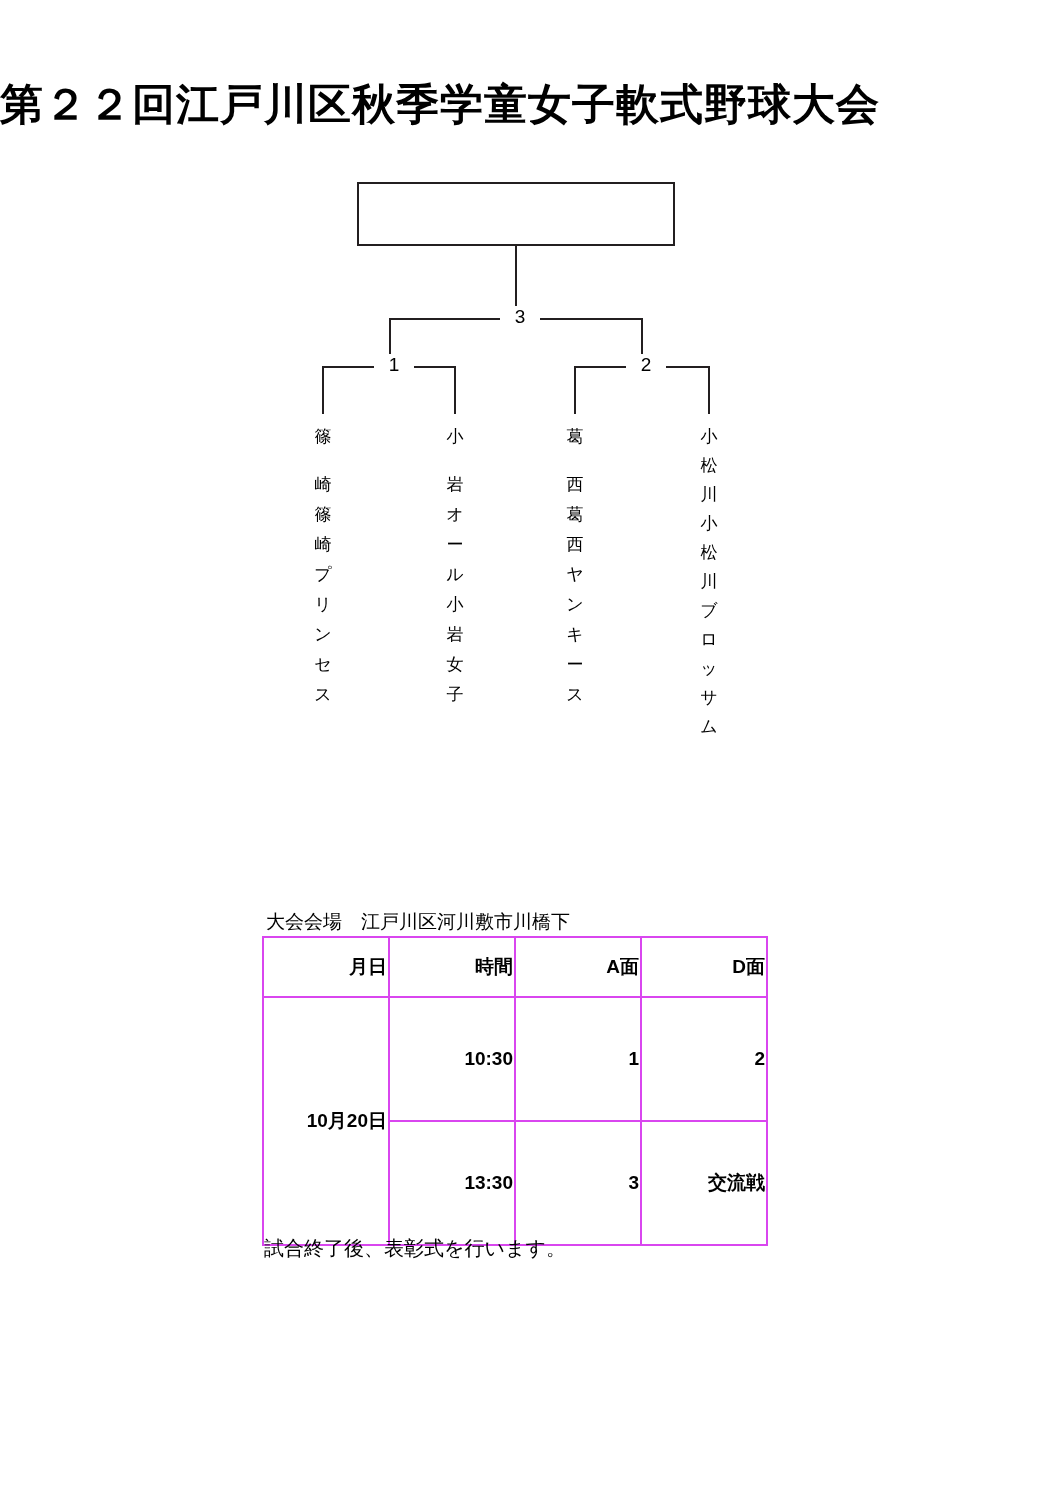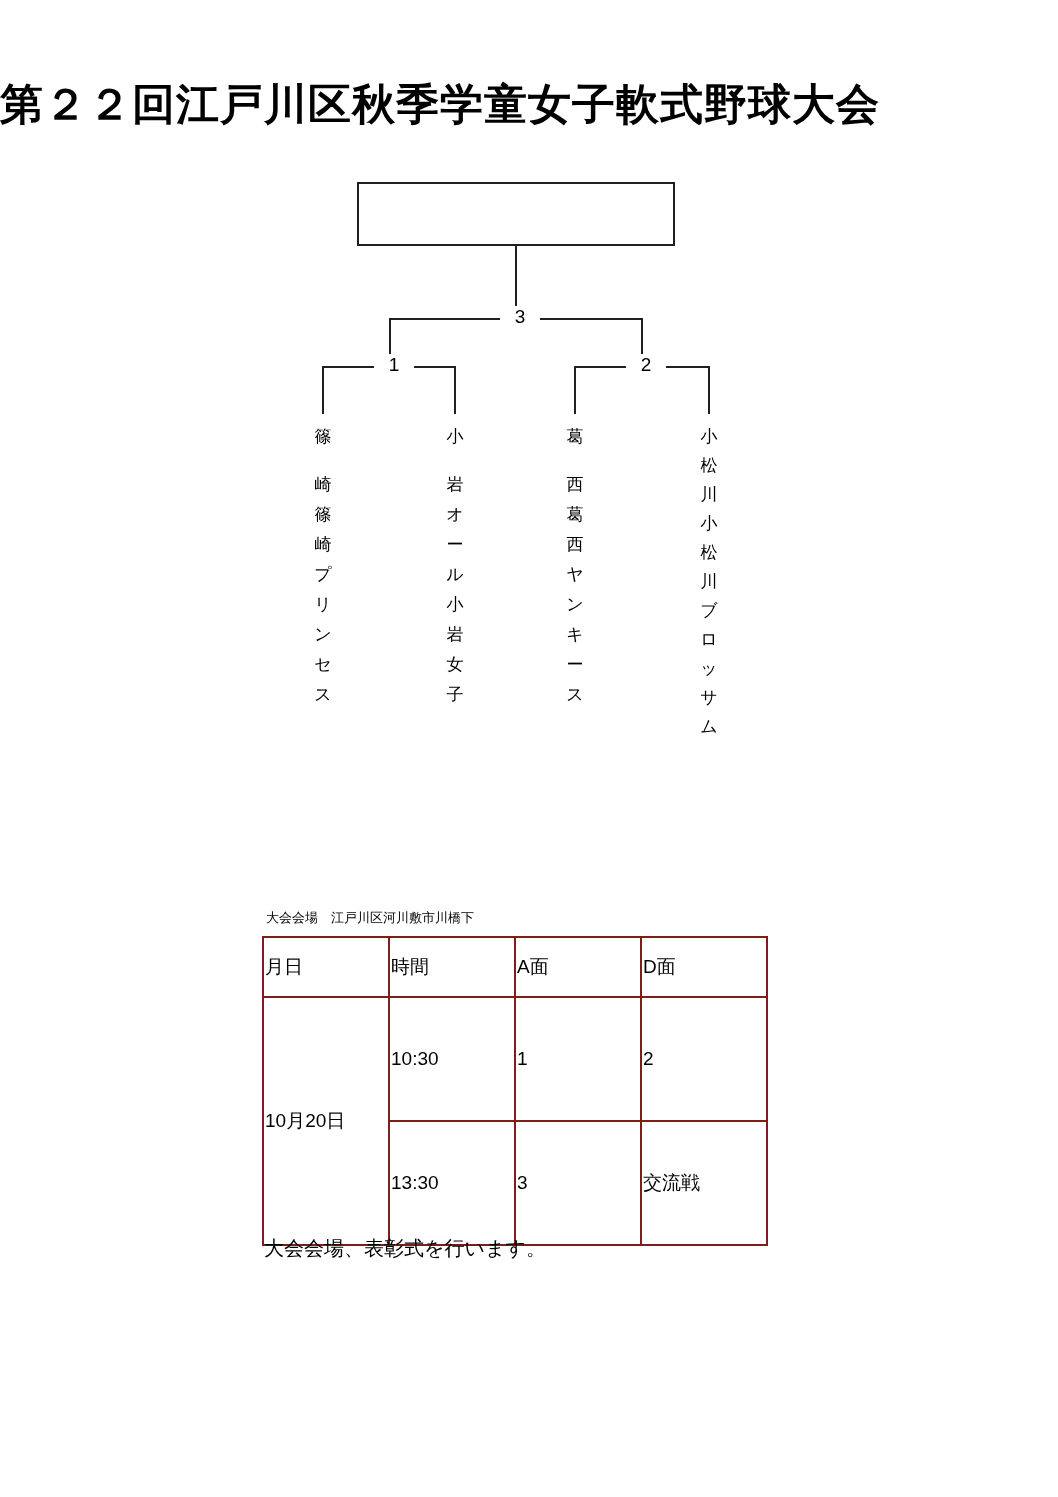--- a/index.html
+++ b/index.html
@@ -77,39 +77,39 @@
   }
   .team .gap {
     height: 18px;
   }
 
   
   .venue {
     position: absolute;
     left: 266px;
     top: 909px;
-    font-size: 13px;
+    font-size: 19px;
     font-family: "Liberation Sans", sans-serif;
     white-space: pre;
   }
 
   
   table.schedule {
     position: absolute;
     left: 262px;
     top: 936px;
     border-collapse: collapse;
     font-family: "Liberation Sans", sans-serif;
   }
   table.schedule th,
   table.schedule td {
-    border: 2px solid #7f1d1d;
-    text-align: left;
+    border: 2px solid #d946ef;
+    text-align: right;
     vertical-align: middle;
-    font-weight: normal;
+    font-weight: bold;
     font-size: 19px;
     width: 122px;
   }
   table.schedule th {
     height: 56px;
   }
   table.schedule td {
     height: 120px;
   }
   table.schedule td.daycell {
@@ -225,13 +225,13 @@
       <td>2</td>
     </tr>
     <tr>
       <td>13:30</td>
       <td>3</td>
       <td>交流戦</td>
     </tr>
   </tbody>
 </table>
 
-<div class="footnote">大会会場、表彰式を行います。</div>
+<div class="footnote">試合終了後、表彰式を行います。</div>
 
 </body></html>

